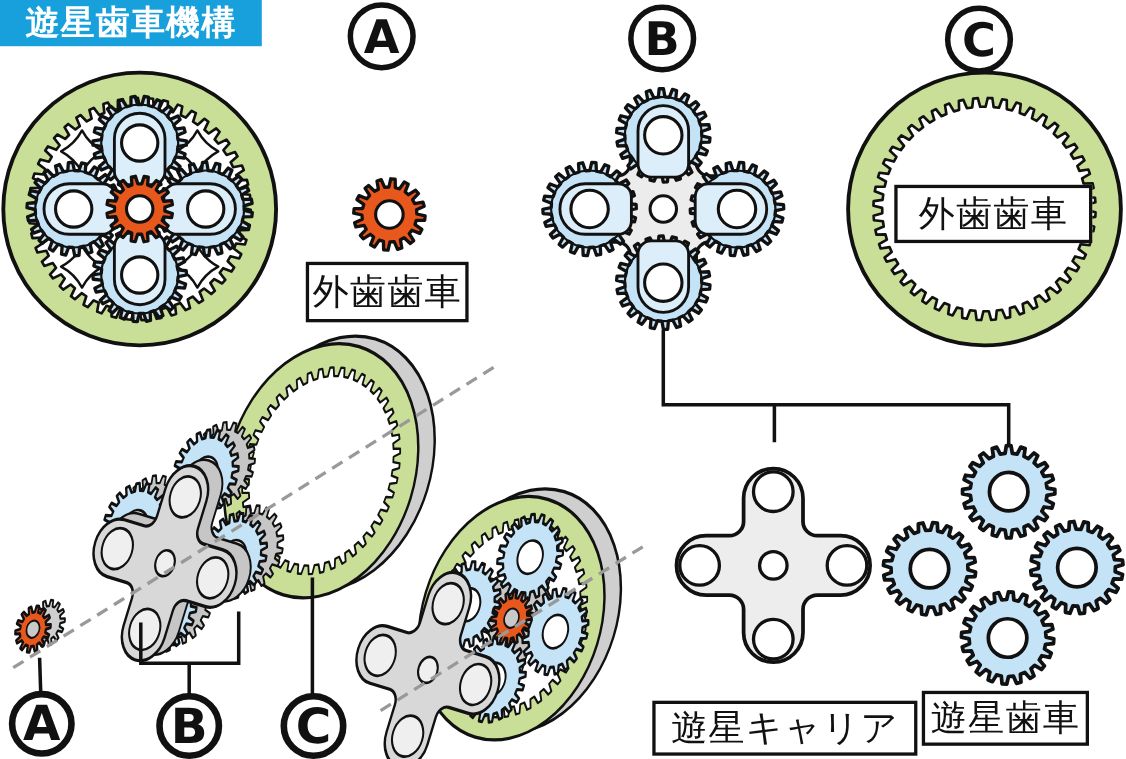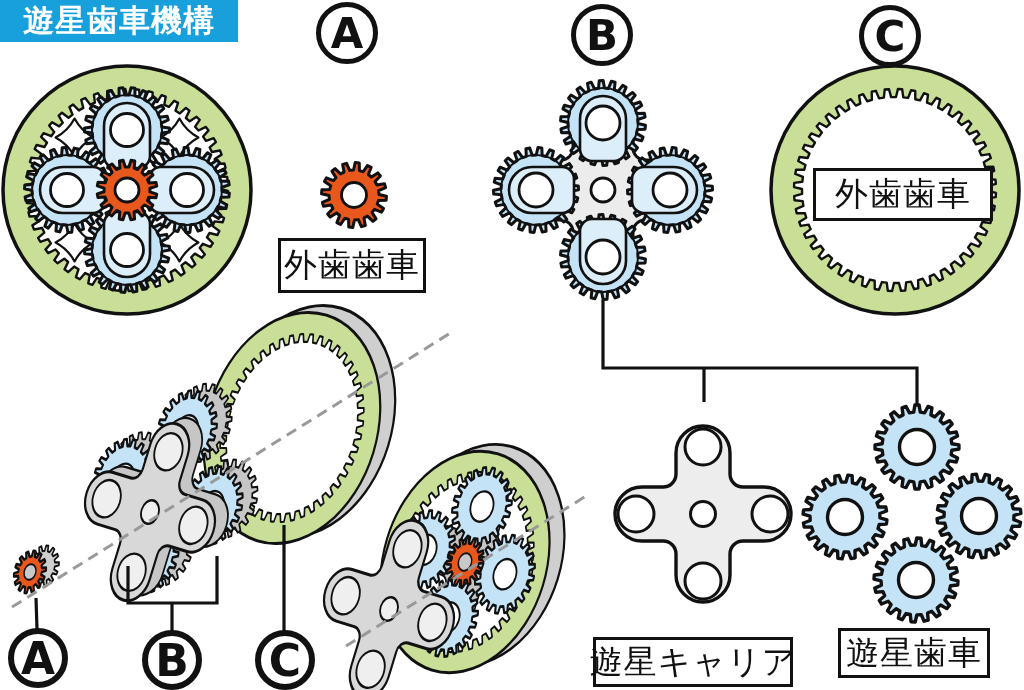--- a/index.html
+++ b/index.html
@@ -251,19 +251,19 @@
     </svg>
 
   <div class="overlay title-badge" style="background: rgb(24, 160, 220); color: rgb(255, 255, 255);">遊星歯車機構</div>
 
   <div class="marker top" style="left:316px;top:2px">A</div>
   <div class="marker top" style="left:571px;top:4px">B</div>
   <div class="marker top" style="left:859px;top:5px">C</div>
 
   <div class="label-box" style="left:278px;top:238px;width:148px;height:55px">外歯歯車</div>
   <div class="label-box" style="left:813px;top:168px;width:180px;height:53px">外歯歯車</div>
-  <div class="label-box" style="left:593px;top:637px;width:200px;height:50px">遊星キャリア</div>
+  <div class="label-box" style="left:593px;top:637px;width:241px;height:50px">遊星キャリア</div>
   <div class="label-box" style="left:838px;top:628px;width:152px;height:50px">遊星歯車</div>
 
   <div class="marker bottom" style="left:8px;top:628px">A</div>
   <div class="marker bottom" style="left:142px;top:630px">B</div>
   <div class="marker bottom" style="left:255px;top:630px">C</div>
 </div>
 
 </body></html>

